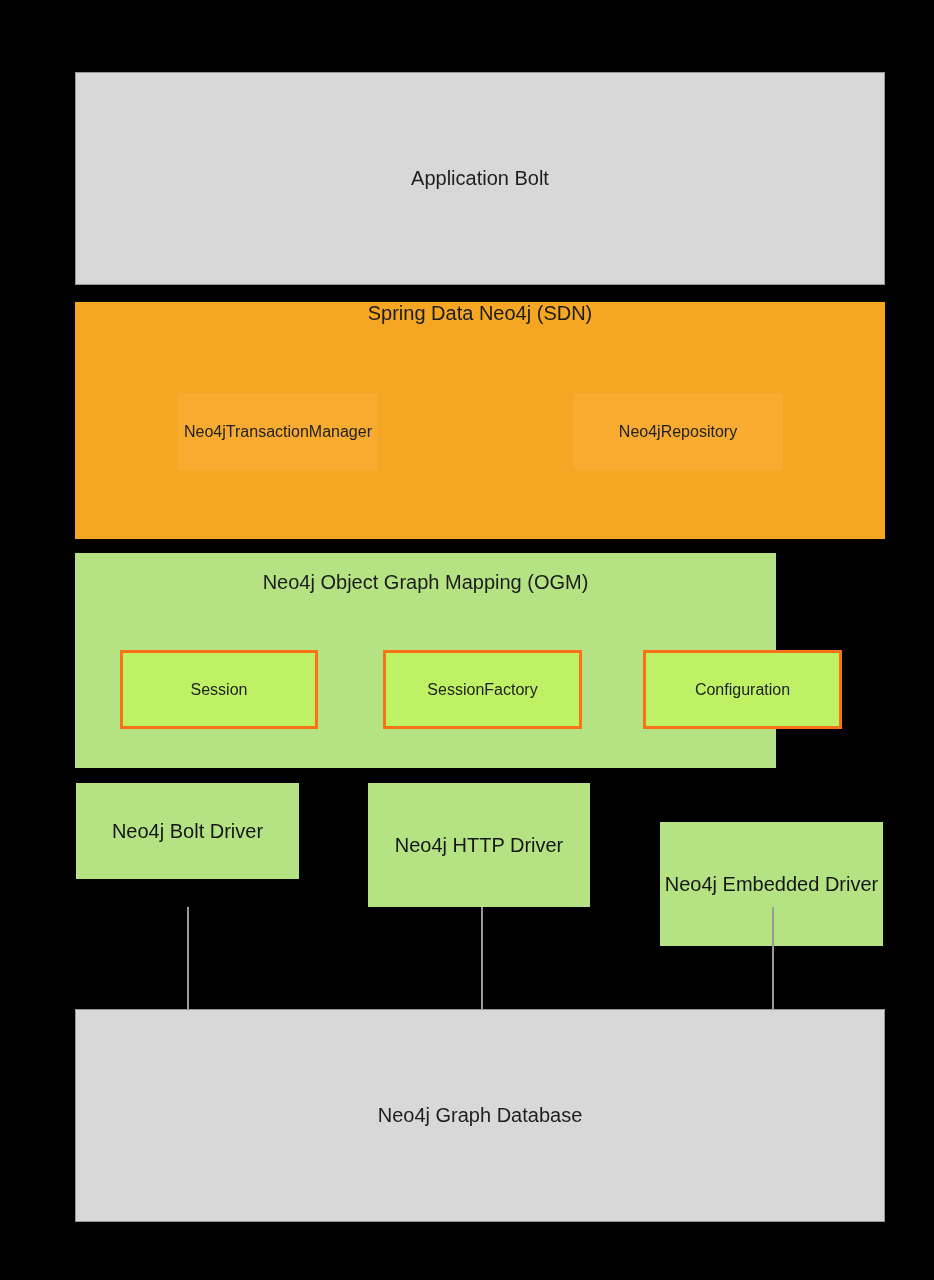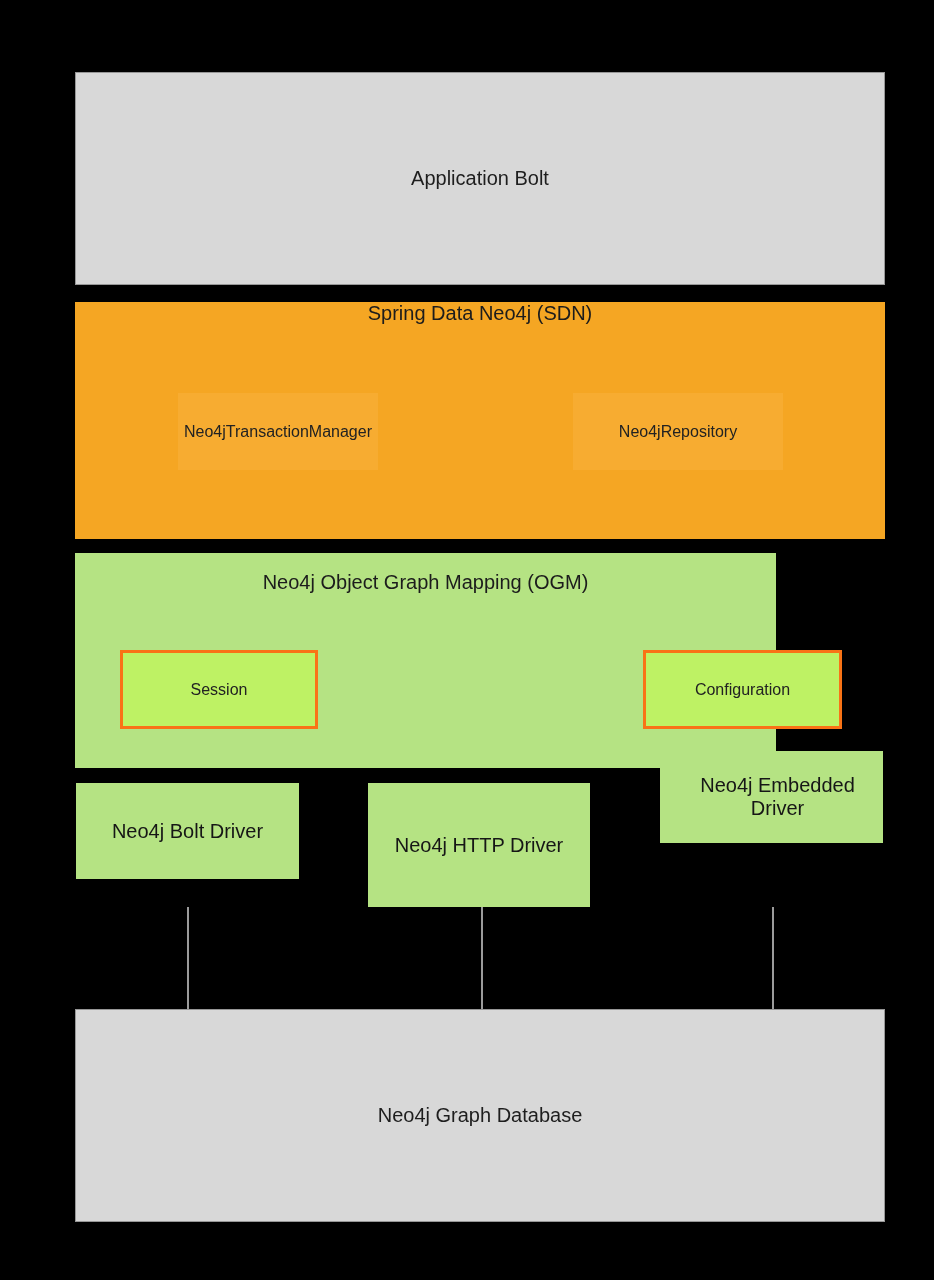--- a/index.html
+++ b/index.html
@@ -97,32 +97,35 @@
     <div class="sdn-inner" style="left:498px; top:91px; width:210px; height:77px;text-align:center;">
       <span>Neo4jRepository</span>
     </div>
   </div>
 
   <div class="box ogm-box" style="left:75px; top:553px; width:701px; height:215px;">
     <div class="section-title ogm-title">Neo4j Object Graph Mapping (OGM)</div>
     <div class="yellow-box" style="left:45px; top:97px; width:198px; height:79px;">
       <span>Session</span>
     </div>
+    <div class="yellow-box" style="left:308px; top:97px; width:199px; height:79px;">
+      <span>SessionFactory</span>
+    </div>
     <div class="yellow-box" style="left:568px; top:97px; width:199px; height:79px;">
       <span>Configuration</span>
     </div>
   </div>
 
   <div class="box driver-box" style="left:76px; top:783px; width:223px; height:96px;">
     <span>Neo4j Bolt Driver</span>
   </div>
   <div class="box driver-box" style="left:368px; top:783px; width:222px; height:124px;">
     <span>Neo4j HTTP Driver</span>
   </div>
-  <div class="box driver-box" style="left:660px; top:751px; width:223px; height:92px;padding-left:12px;">
+  <div class="box driver-box" style="left:660px; top:822px; width:223px; height:124px;">
     <span>Neo4j Embedded Driver</span>
   </div>
 
   <div class="connector" style="left:187px; top:907px; height:104px;"></div>
   <div class="connector" style="left:481px; top:907px; height:104px;"></div>
   <div class="connector" style="left:772px; top:907px; height:104px;"></div>
 
   <div class="box gray-box" style="left:75px; top:1009px; width:810px; height:213px;">
     <span>Neo4j Graph Database</span>
   </div>

